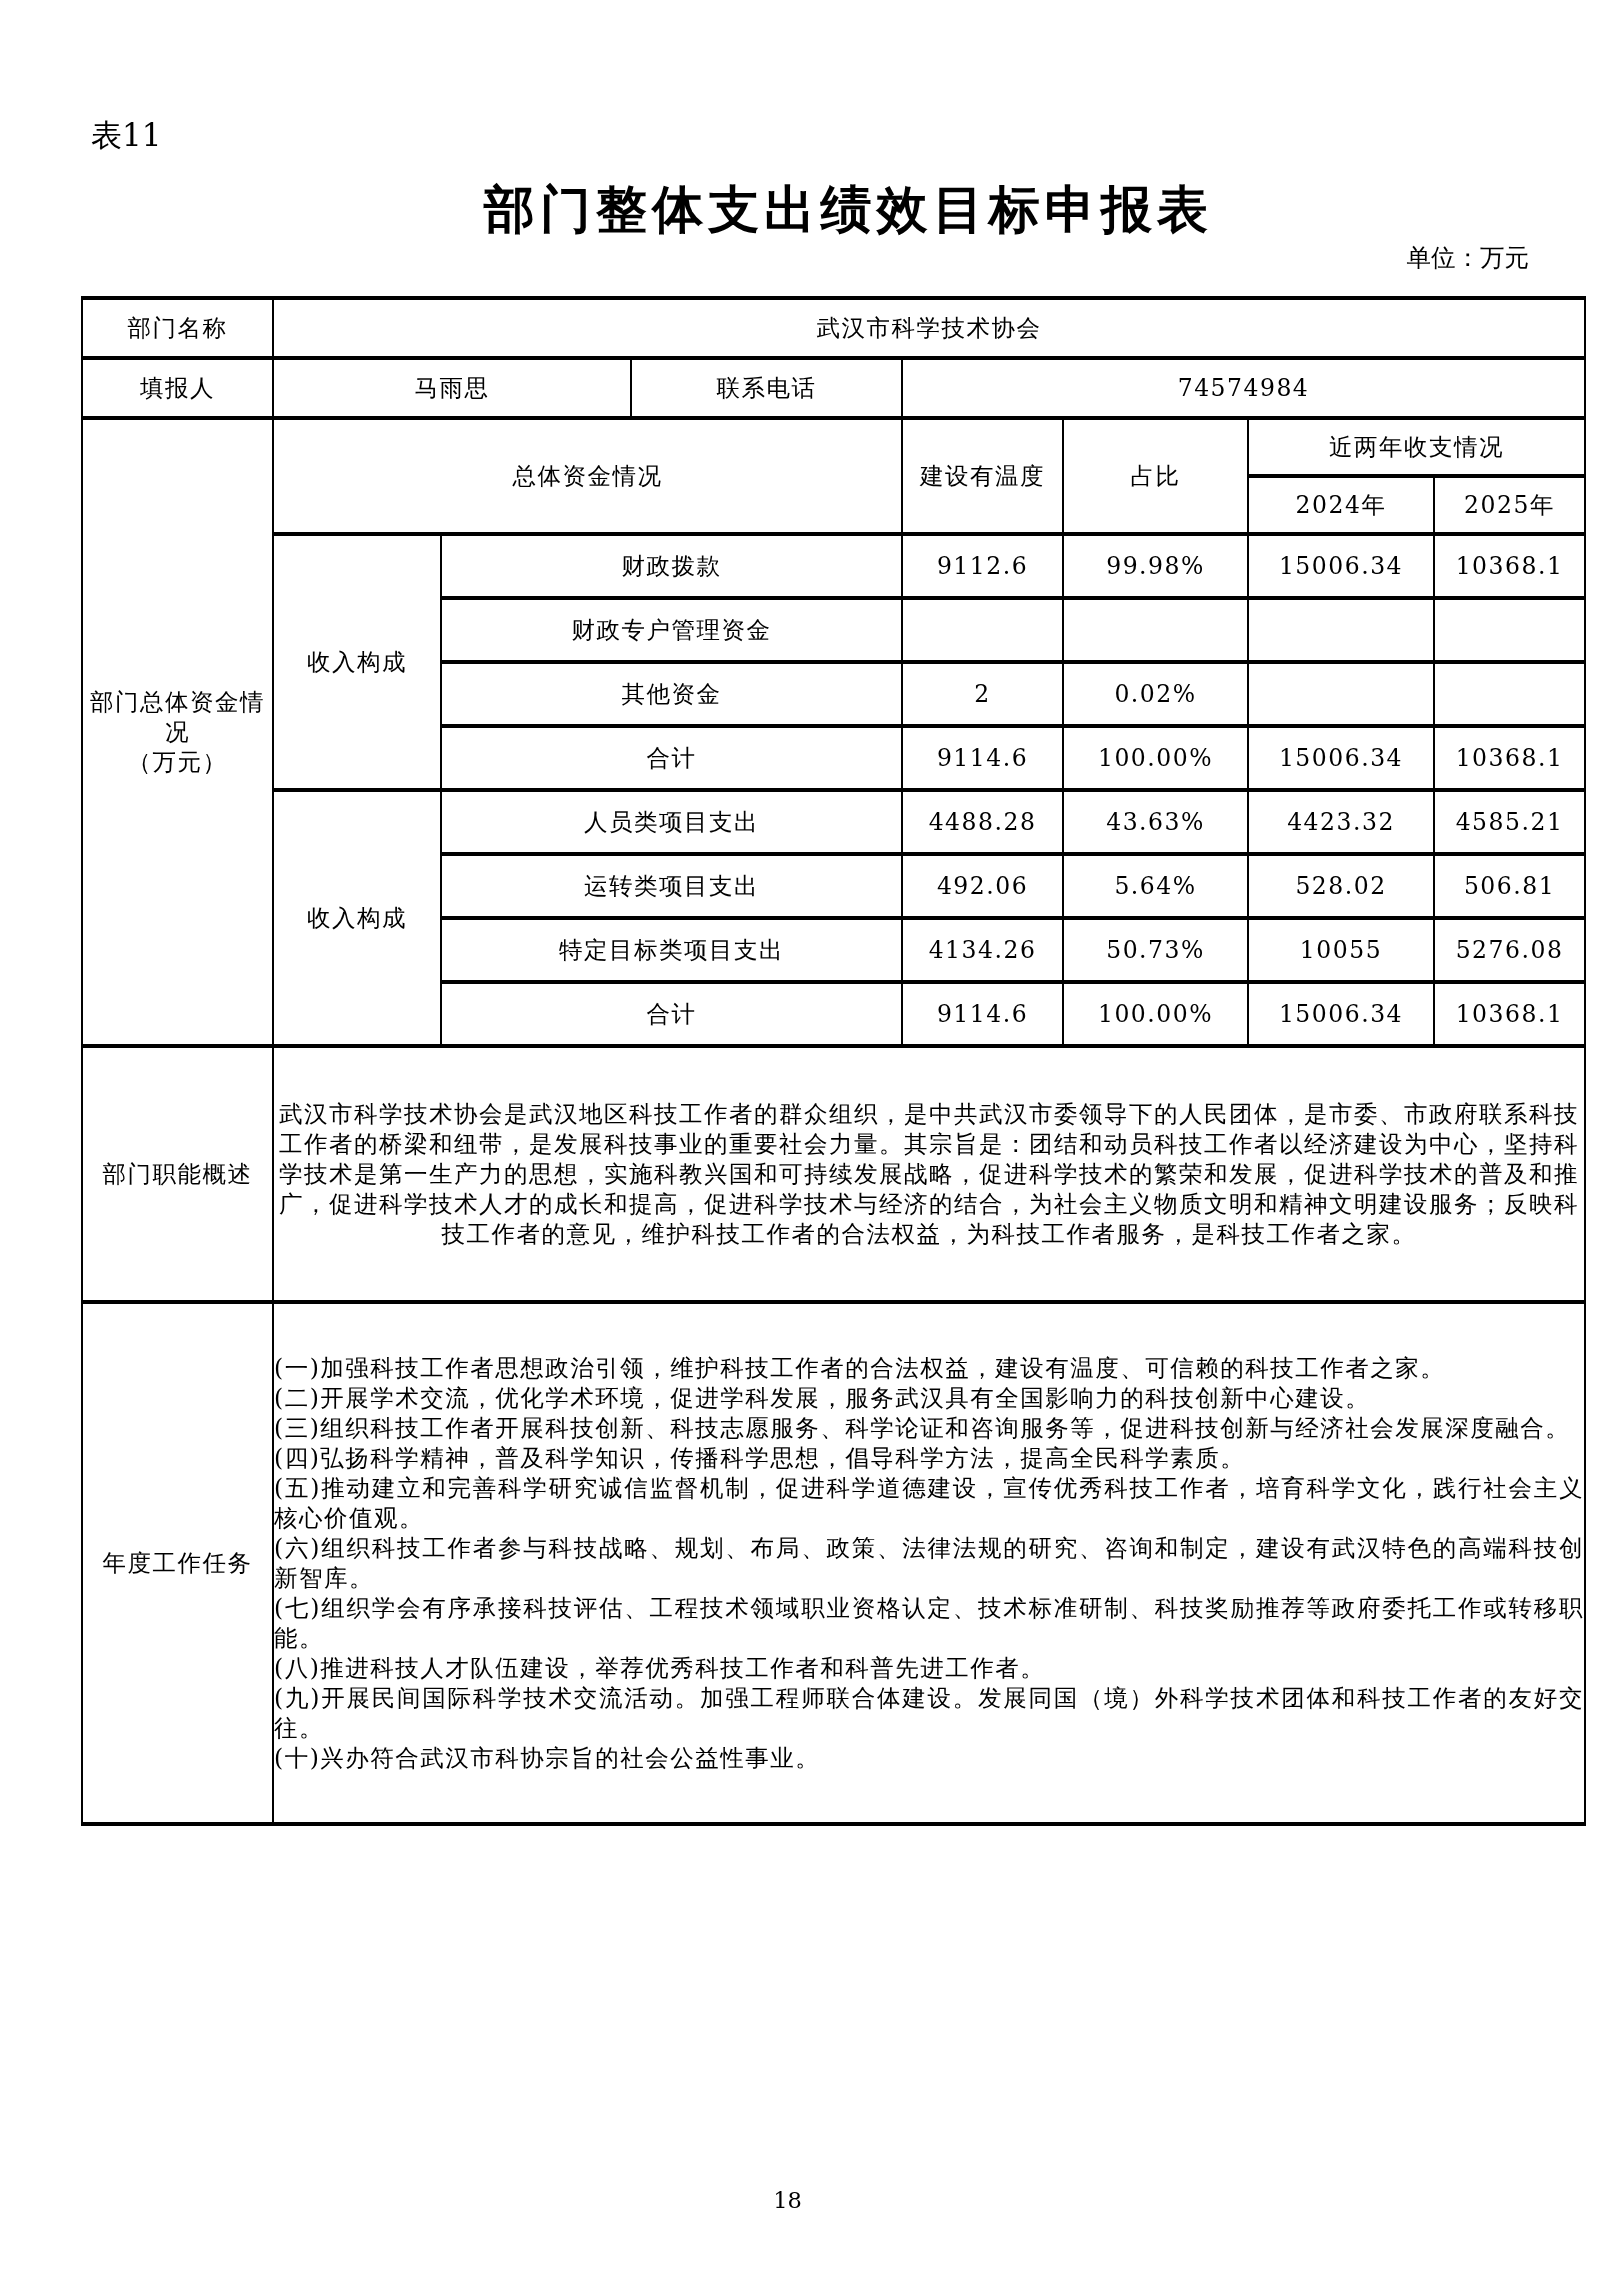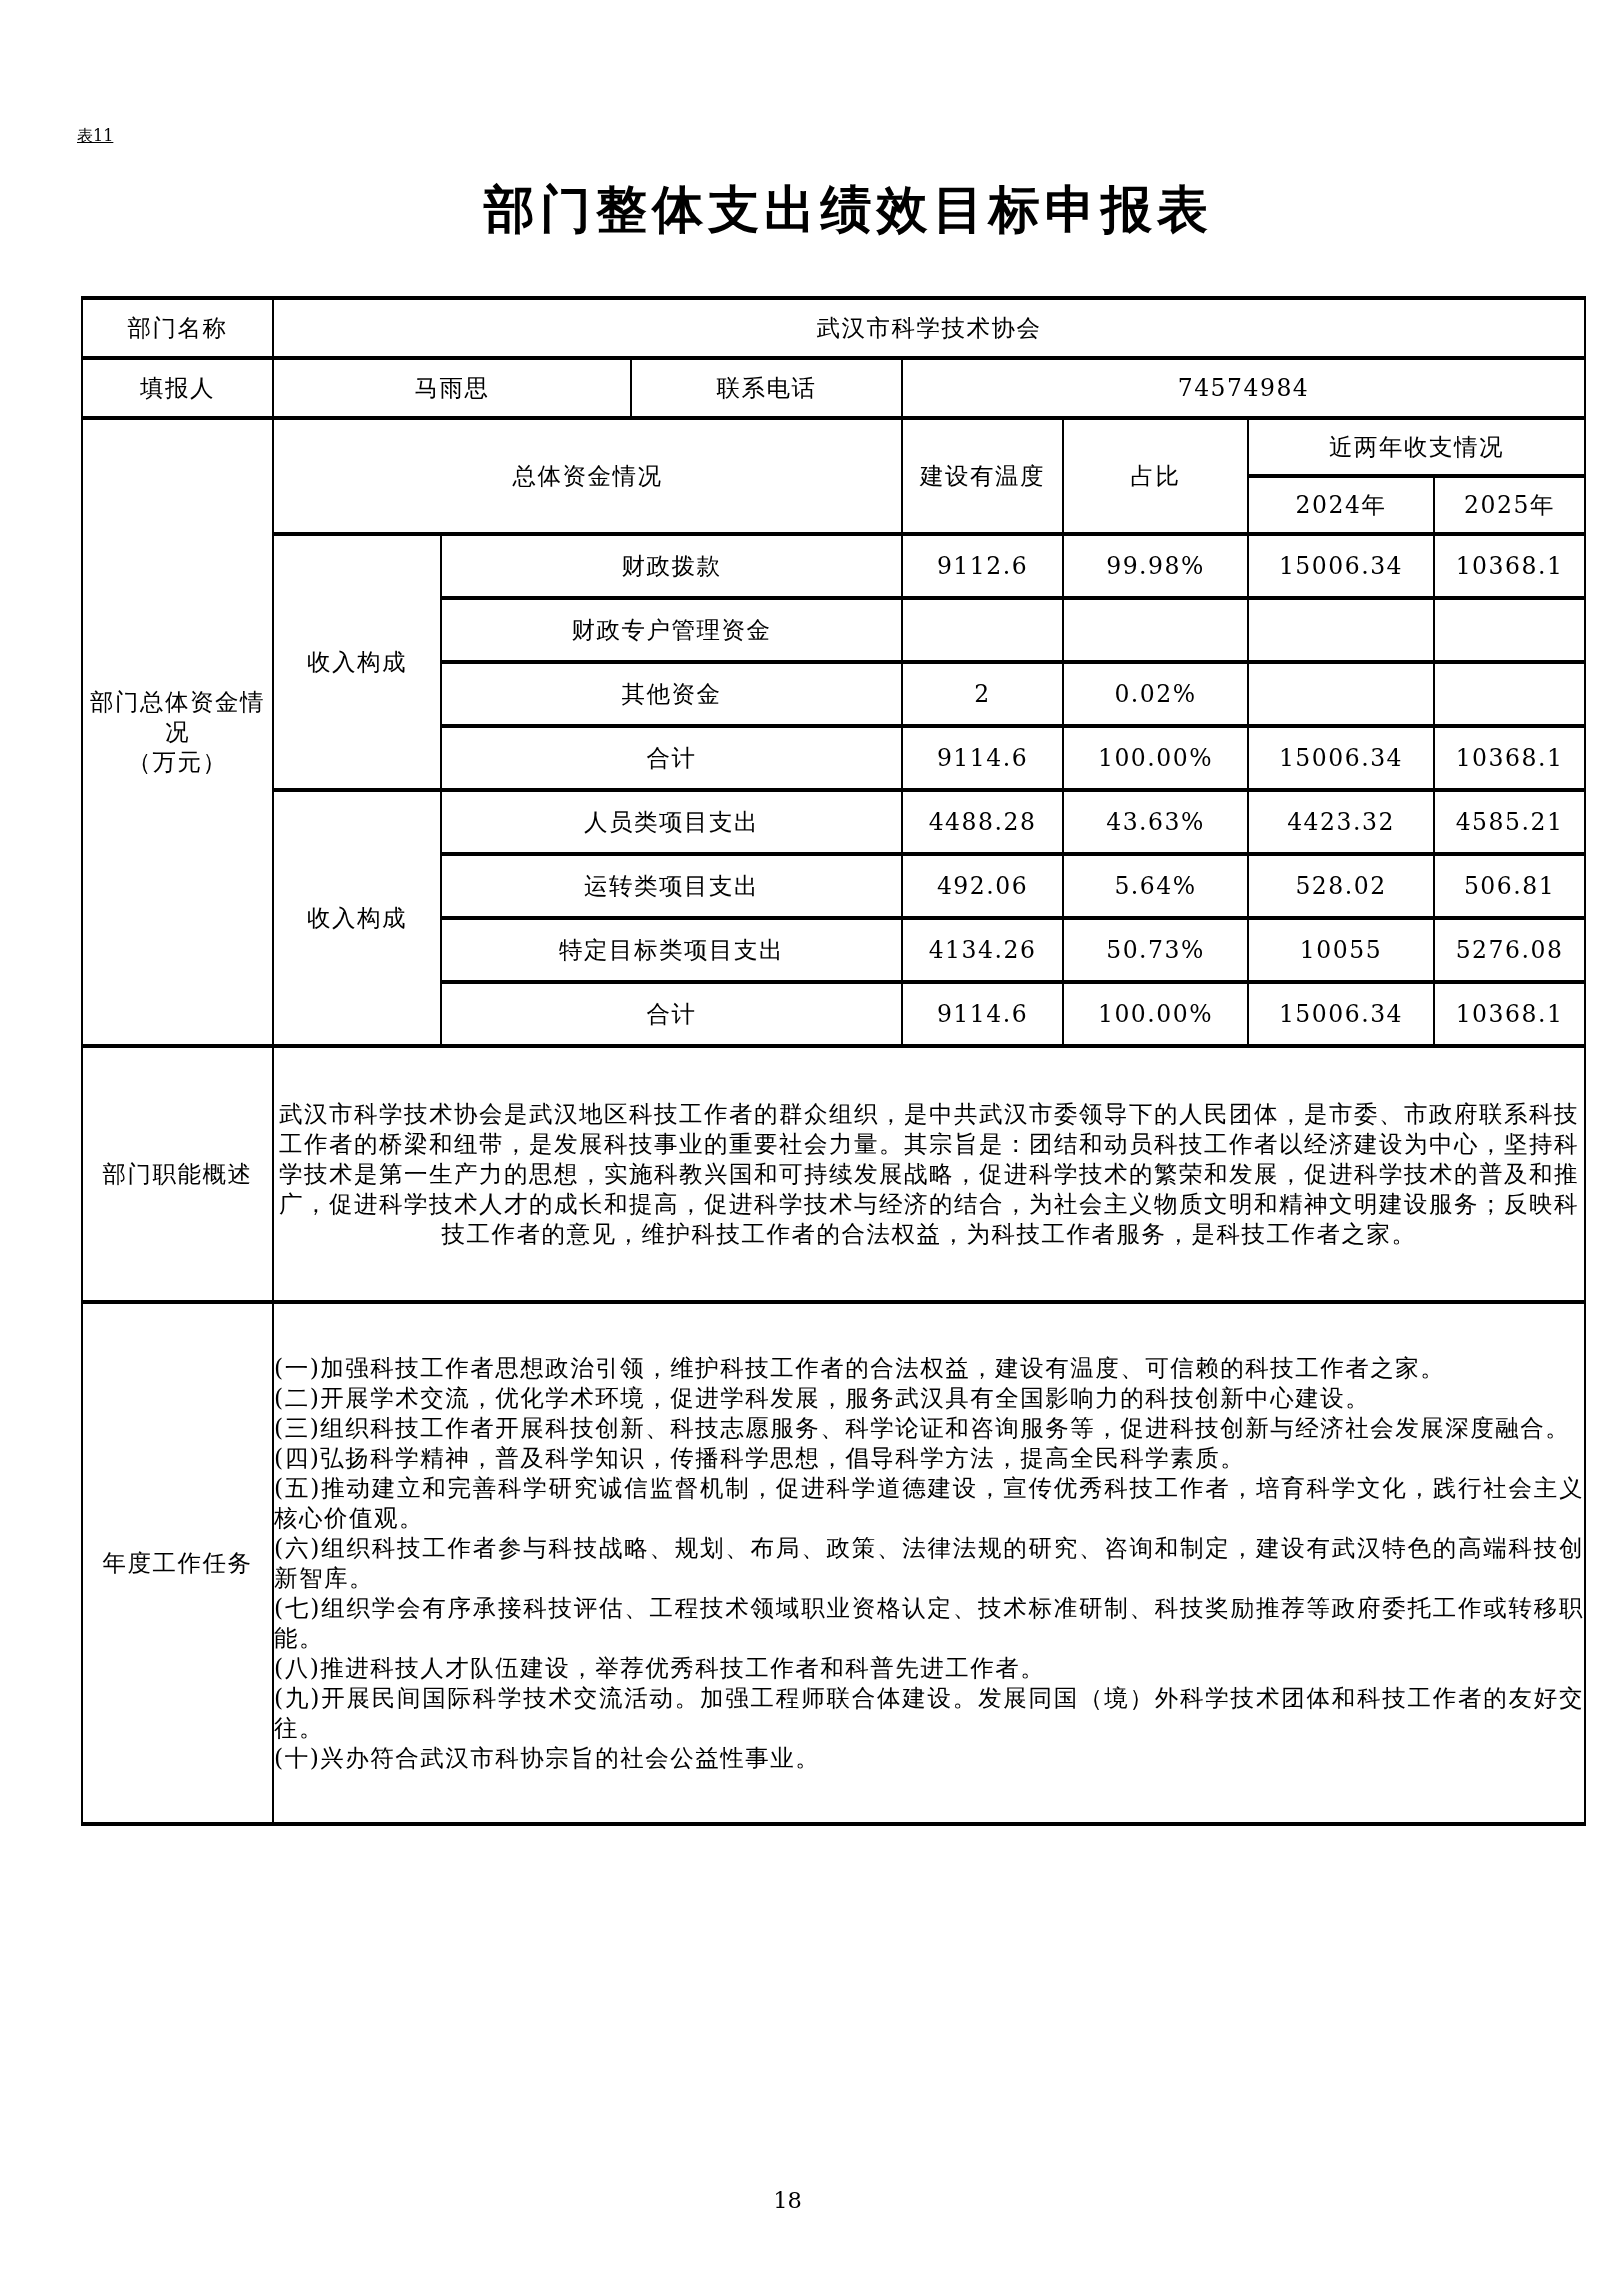--- a/index.html
+++ b/index.html
@@ -11,25 +11,24 @@
     position: relative;
     width: 1623px;
     height: 2295px;
     background: #ffffff;
     color: #000000;
     font-family: "DejaVu Serif", "Liberation Serif", serif;
     overflow: hidden;
   }
   .form-tag {
     position: absolute;
-    left: 77px;
+    left: 91px;
     top: 121px;
-    font-size: 16px;
+    font-size: 31px;
     line-height: 29px;
-    text-decoration: underline;
   }
   .title {
     position: absolute;
     left: 81px;
     top: 163px;
     width: 1503px;
     margin: 16px;
     text-align: center;
     font-family: "DejaVu Sans", "Liberation Sans", sans-serif;
     font-weight: bold;
@@ -107,20 +106,21 @@
 </style>
 </head>
 <body>
 
 <div class="page">
 
   <div class="form-tag">表11</div>
 
   <h1 class="title">部门整体支出绩效目标申报表</h1>
 
+  <div class="unit-note">单位：万元</div>
 
   <table class="form">
     <colgroup>
       <col style="width:191px">
       <col style="width:168px">
       <col style="width:190px">
       <col style="width:271px">
       <col style="width:161px">
       <col style="width:185px">
       <col style="width:186px">

